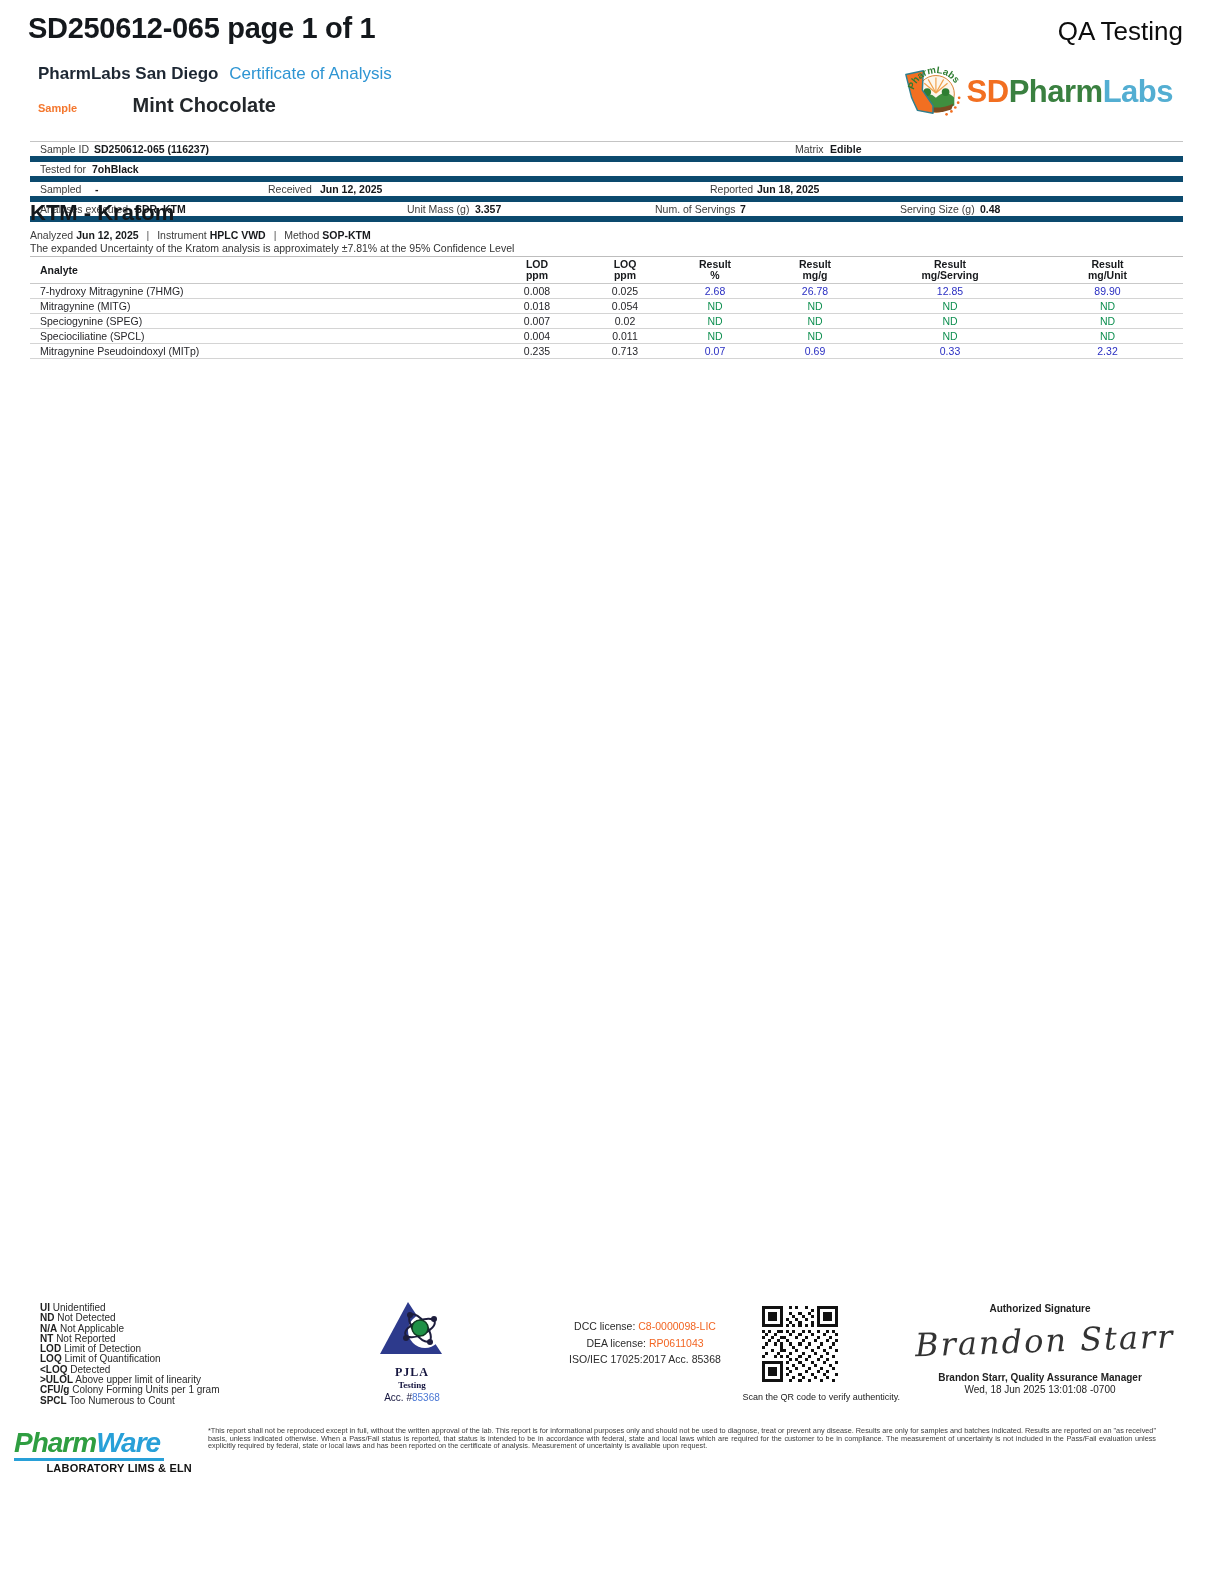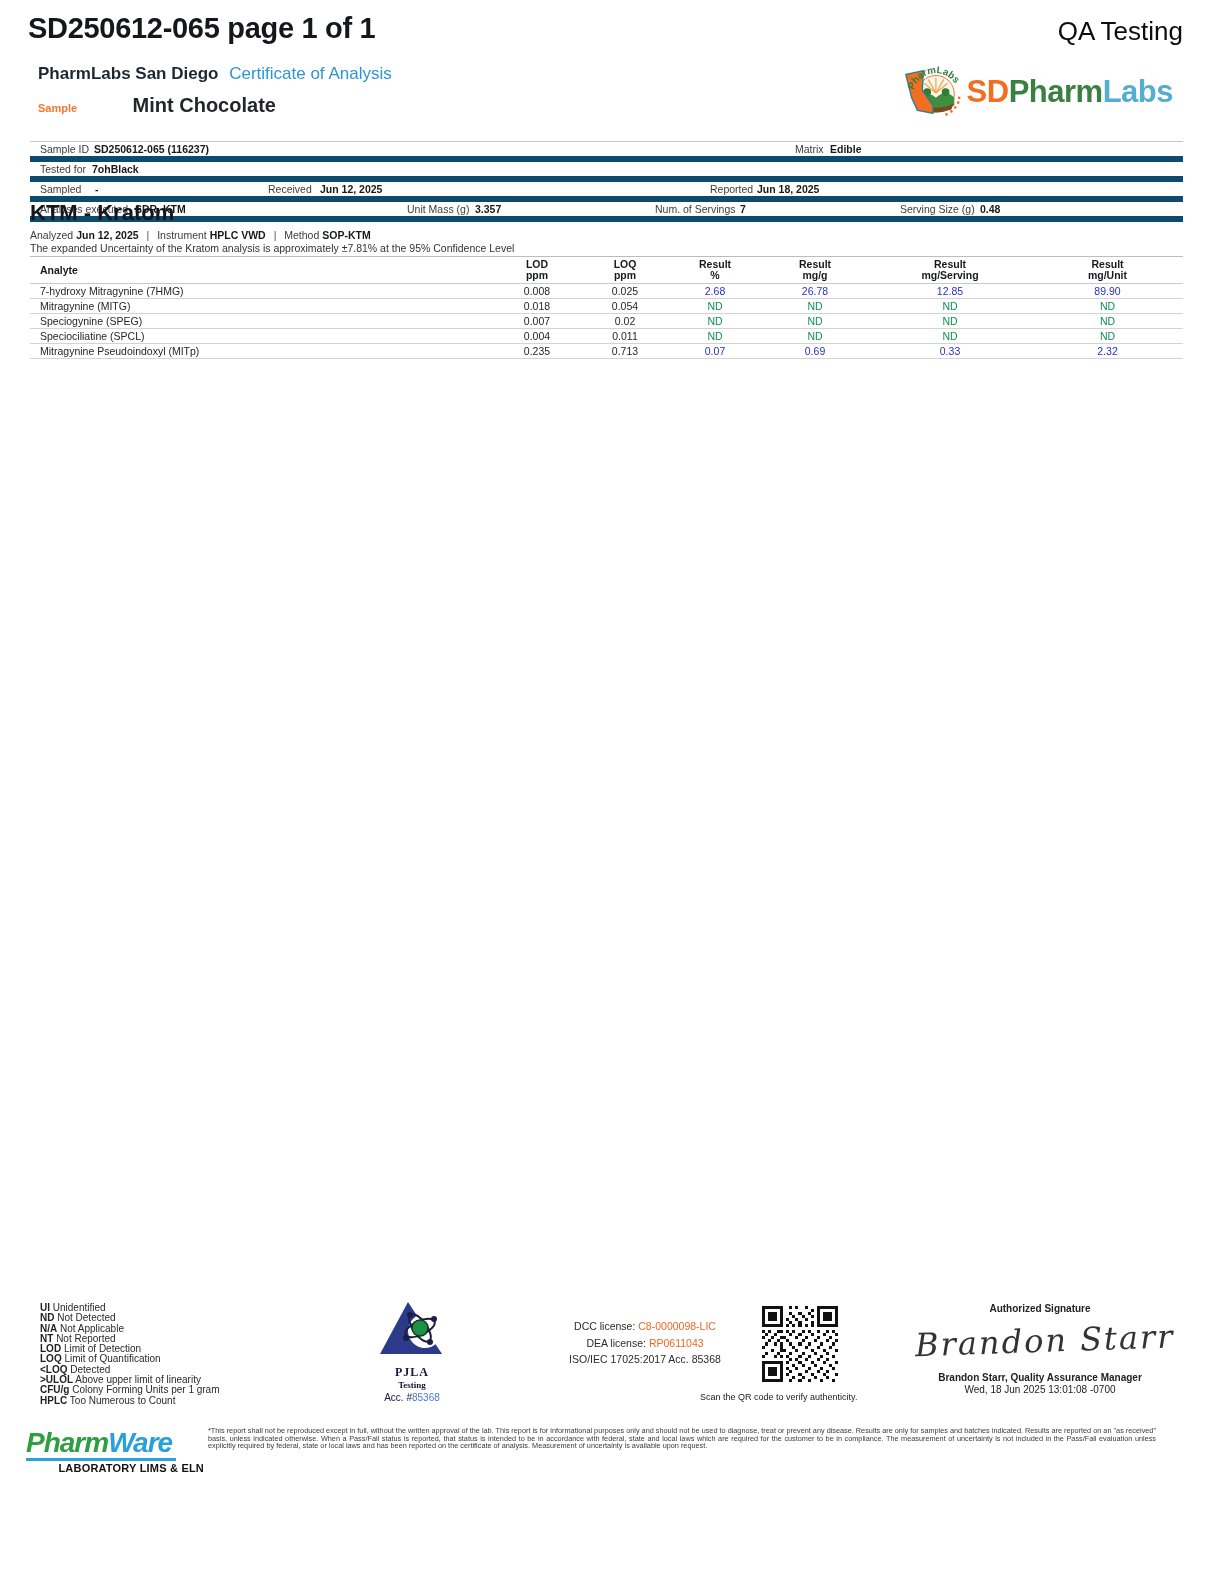--- a/index.html
+++ b/index.html
@@ -54,36 +54,36 @@
   .pjla-acc{font-size:10px;color:#15153f;margin-top:2px;}
   .pjla-acc .num{color:#4a77d4;}
 
   
   .lic{position:absolute;left:505px;top:1318px;width:280px;text-align:center;font-size:10.5px;line-height:16.5px;color:#2b2b2b;font-weight:400;}
   .lic .orange{color:#f26522;}
 
   
   .qr{position:absolute;left:760px;top:1306px;width:80px;height:76px;}
   .qr svg{display:block;width:80px;height:76px;}
-  .qr-caption{position:absolute;left:700px;top:1392px;width:200px;text-align:left;font-size:9px;color:#222;}
+  .qr-caption{position:absolute;left:700px;top:1392px;width:200px;text-align:right;font-size:9px;color:#222;}
 
   
   .sig{position:absolute;left:915px;top:1303px;width:250px;text-align:center;}
   .sig-heading{font-size:10px;font-weight:700;color:#222;}
   .sig-script{font-family:"DejaVu Serif",serif;font-style:italic;font-size:32px;color:#333;
               transform:rotate(-2deg);margin-top:8px;white-space:nowrap;letter-spacing:2px;}
   .sig-name{font-size:10px;font-weight:700;margin-top:12px;color:#222;}
   .sig-date{font-size:10px;color:#222;margin-top:1px;}
 
   
   .address{position:absolute;left:0;top:1410px;width:100%;text-align:center;font-size:11px;font-weight:700;color:#17191c;}
   .disclaimer{position:absolute;left:208px;top:1427px;width:948px;font-size:7.3px;line-height:7.7px;color:#3a3a3a;text-align:justify;}
 
   
-  .pw{position:absolute;left:14px;top:1428px;width:210px;margin-left:12px;}
+  .pw{position:absolute;left:14px;top:1428px;width:210px;}
   .pw-main{font-style:italic;font-weight:700;font-size:28px;letter-spacing:-1px;display:inline-block;
            border-bottom:3px solid #28a0d8;line-height:30px;padding:0 4px 0 0;}
   .pw-pharm{color:#2f9e41;} .pw-ware{color:#28a0d8;}
   .pw-sub{font-size:11px;font-weight:700;color:#111;text-align:right;letter-spacing:.2px;margin-top:1px;width:178px;}
 </style>
 </head>
 <body>
 
 <div class="page">
 
@@ -248,21 +248,21 @@
   <div class="legend">
     <div><b>UI</b> <span>Unidentified</span></div>
     <div><b>ND</b> <span>Not Detected</span></div>
     <div><b>N/A</b> <span>Not Applicable</span></div>
     <div><b>NT</b> <span>Not Reported</span></div>
     <div><b>LOD</b> <span>Limit of Detection</span></div>
     <div><b>LOQ</b> <span>Limit of Quantification</span></div>
     <div><b>&lt;LOQ</b> <span>Detected</span></div>
     <div><b>&gt;ULOL</b> <span>Above upper limit of linearity</span></div>
     <div><b>CFU/g</b> <span>Colony Forming Units per 1 gram</span></div>
-    <div><b>HPLC</b> <span>Too Numerous to Count</span></div>
+    <div><b>SPCL</b> <span>Too Numerous to Count</span></div>
   </div>
 
   <div class="pjla">
     <svg width="80" height="64" viewBox="0 0 80 64">
       <path d="M8 58 L36 6 L70 58 Z" fill="#2d3a8c"></path>
       <circle cx="53" cy="35" r="17" fill="#fff"></circle>
       <g stroke="#1d1d3d" stroke-width="2" fill="none">
         <ellipse cx="48" cy="32" rx="16" ry="7" transform="rotate(-25 48 32)"></ellipse>
         <ellipse cx="48" cy="32" rx="16" ry="7" transform="rotate(55 48 32)"></ellipse>
       </g>

